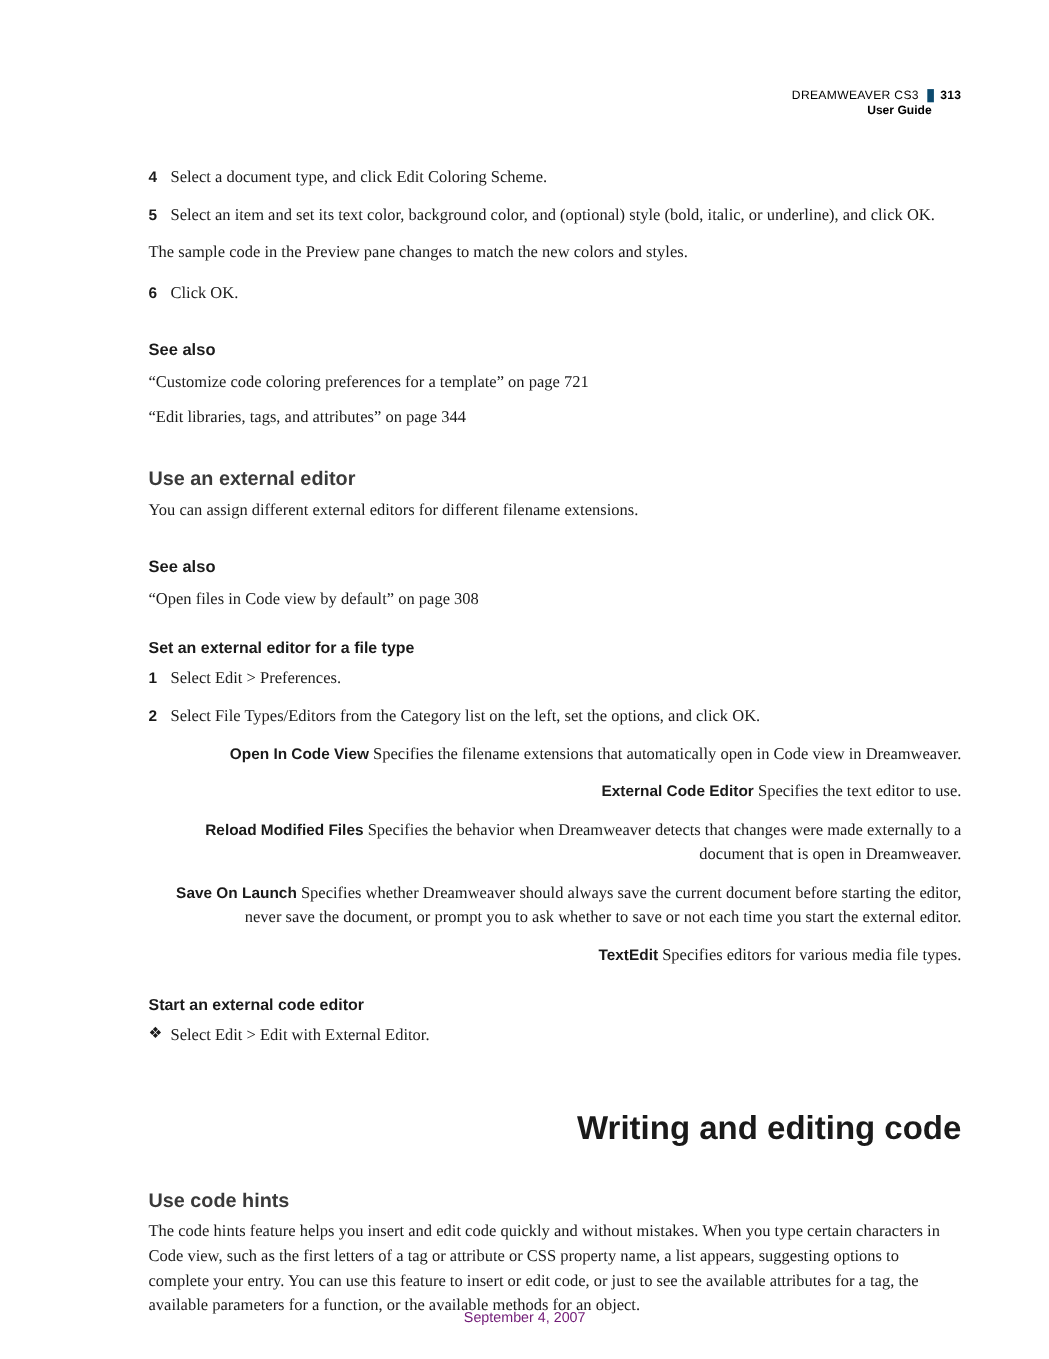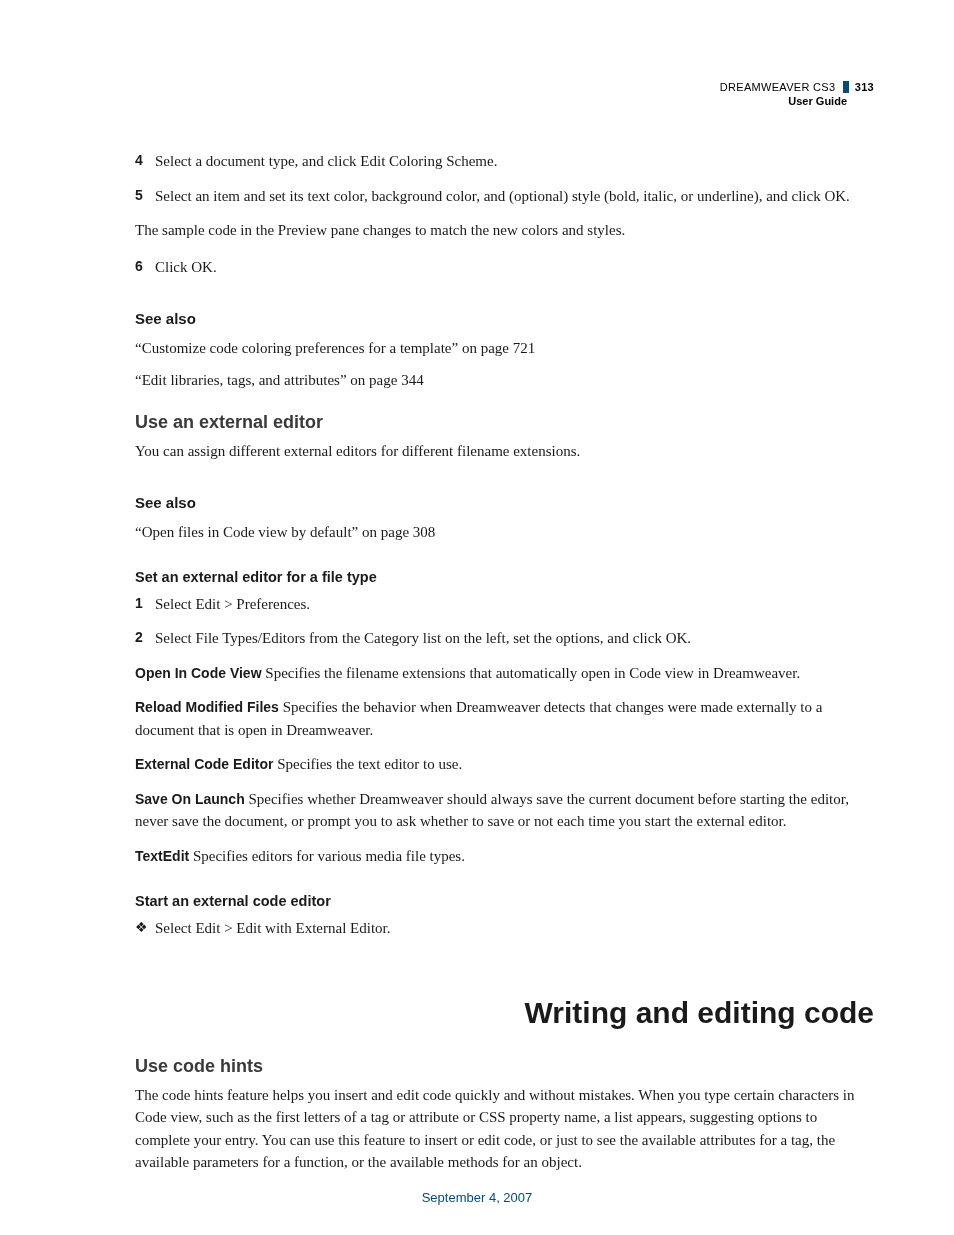--- a/index.html
+++ b/index.html
@@ -71,30 +71,31 @@
     margin: 30px 0 6px 0;
   }
   .link-line {
     margin: 2px 0 10px 0;
   }
   .h2 {
     font-family: "Myriad Pro", Arial, Helvetica, sans-serif;
     font-weight: bold;
     font-size: 18px;
     color: #3a3a3a;
-    margin: 17px 0 4px 0;
+    margin: 30px 0 4px 0;
   }
   .h3 {
     font-family: "Myriad Pro", Arial, Helvetica, sans-serif;
     font-weight: bold;
     font-size: 14.5px;
     margin: 24px 0 4px 0;
   }
   .runin {
     margin: 4px 0 12px 0;
+    text-align: right;
   }
   .runin-label {
     font-family: "Myriad Pro", Arial, Helvetica, sans-serif;
     font-weight: bold;
     font-size: 14px;
   }
   .bullet-item {
     display: flex;
     margin: 2px 0 12px 0;
   }
@@ -111,21 +112,21 @@
     text-align: right;
   }
   .footer {
     position: absolute;
     bottom: 30px;
     left: 0;
     width: 100%;
     text-align: center;
     font-family: Arial, Helvetica, sans-serif;
     font-size: 13px;
-    color: #0c4a6e;
+    color: #701a75;
   }
 </style>
 </head>
 <body>
 
 <div class="page">
 
   <div class="header">
     <div class="header-line1">
       <span class="product">DREAMWEAVER CS3</span>
@@ -170,26 +171,26 @@
     <div class="ol-item">
       <div class="ol-num">2</div>
       <div class="ol-text">Select File Types/Editors from the Category list on the left, set the options, and click OK.</div>
     </div>
 
     <p class="runin">
       <span class="runin-label">Open In Code View</span>
       <span>Specifies the filename extensions that automatically open in Code view in Dreamweaver.</span>
     </p>
     <p class="runin">
+      <span class="runin-label">External Code Editor</span>
+      <span>Specifies the text editor to use.</span>
+    </p>
+    <p class="runin">
       <span class="runin-label">Reload Modified Files</span>
       <span>Specifies the behavior when Dreamweaver detects that changes were made externally to a document that is open in Dreamweaver.</span>
-    </p>
-    <p class="runin">
-      <span class="runin-label">External Code Editor</span>
-      <span>Specifies the text editor to use.</span>
     </p>
     <p class="runin">
       <span class="runin-label">Save On Launch</span>
       <span>Specifies whether Dreamweaver should always save the current document before starting the editor, never save the document, or prompt you to ask whether to save or not each time you start the external editor.</span>
     </p>
     <p class="runin">
       <span class="runin-label">TextEdit</span>
       <span>Specifies editors for various media file types.</span>
     </p>
 

